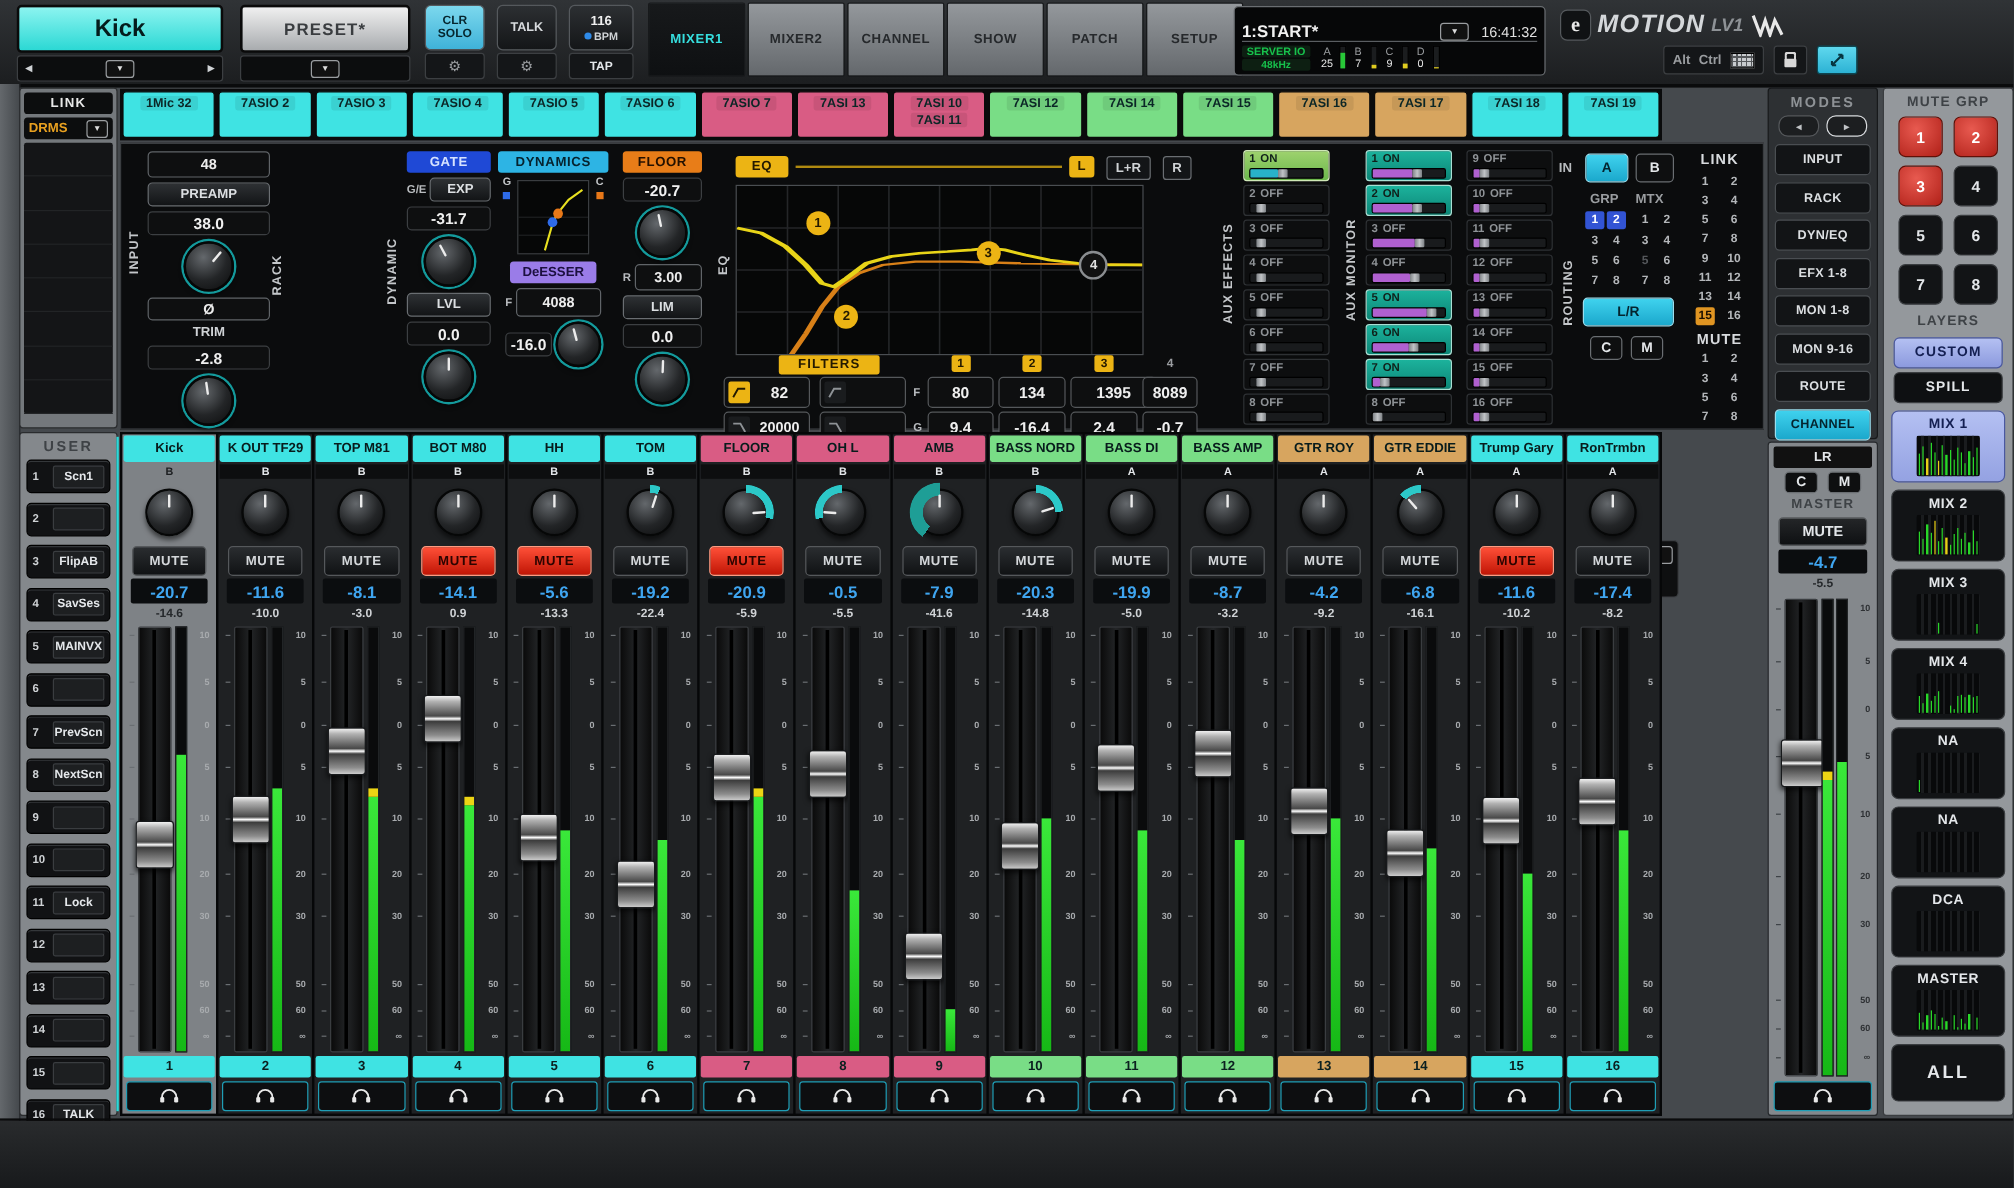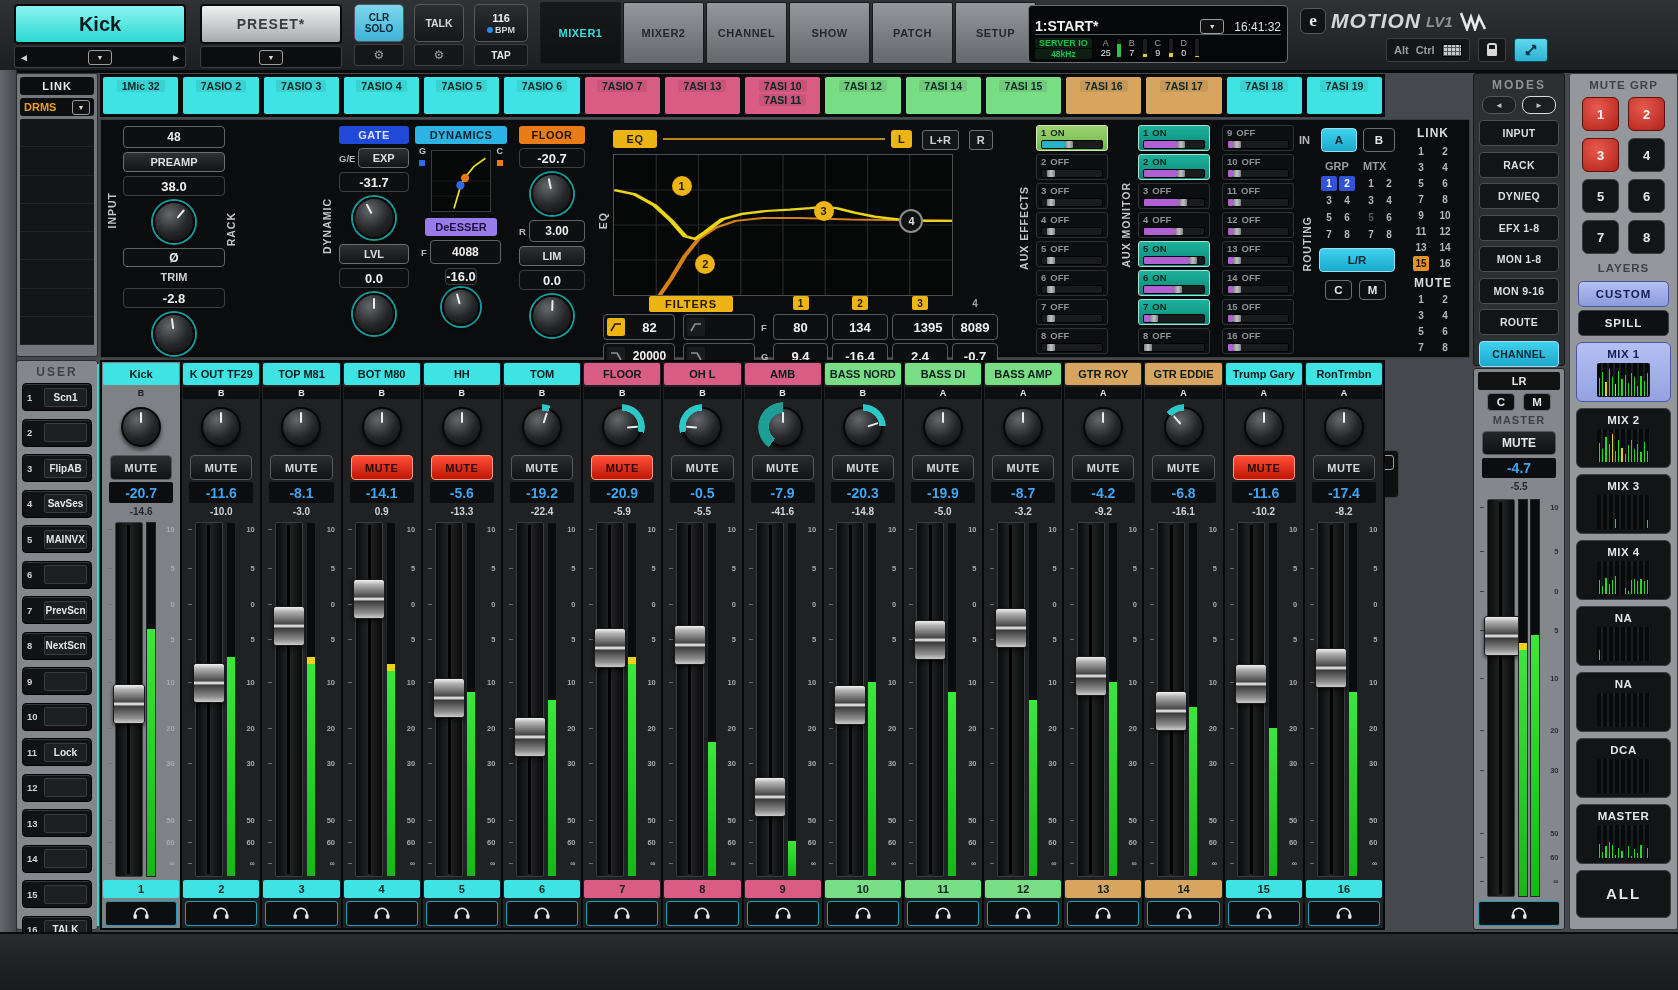--- a/index.html
+++ b/index.html
@@ -506,21 +506,21 @@
             </svg>
           </div>
         <span class="glab" style="right:-4px;">C</span>
         <span class="gsq orange" style="right:-4px;"></span>
       </div>
       <div class="deesser" style="margin:0 10px;">DeESSER</div>
       <div class="prow" style="margin:2px 6px 0;">
         <span class="tinylab">F</span>
         <div class="pfield flex1" style="height:22px;">4088</div>
       </div>
-      <div class="prow" style="margin:2px 6px 0;flex-direction:column;">
+      <div class="prow" style="margin:2px 6px 0;">
         <div class="pval flex1">-16.0</div>
         <div class="knob teal" style="--rot:-15deg;width:34px;height:34px;"></div>
       </div>
     </div>
 
     <div class="abs pcol" style="left:418px;top:6px;width:66px;">
       <div class="hdr comp">FLOOR</div>
       <div class="pval">-20.7</div>
       <div class="kwrap">
           <div class="knob teal" style="--rot:-12deg;"></div>

